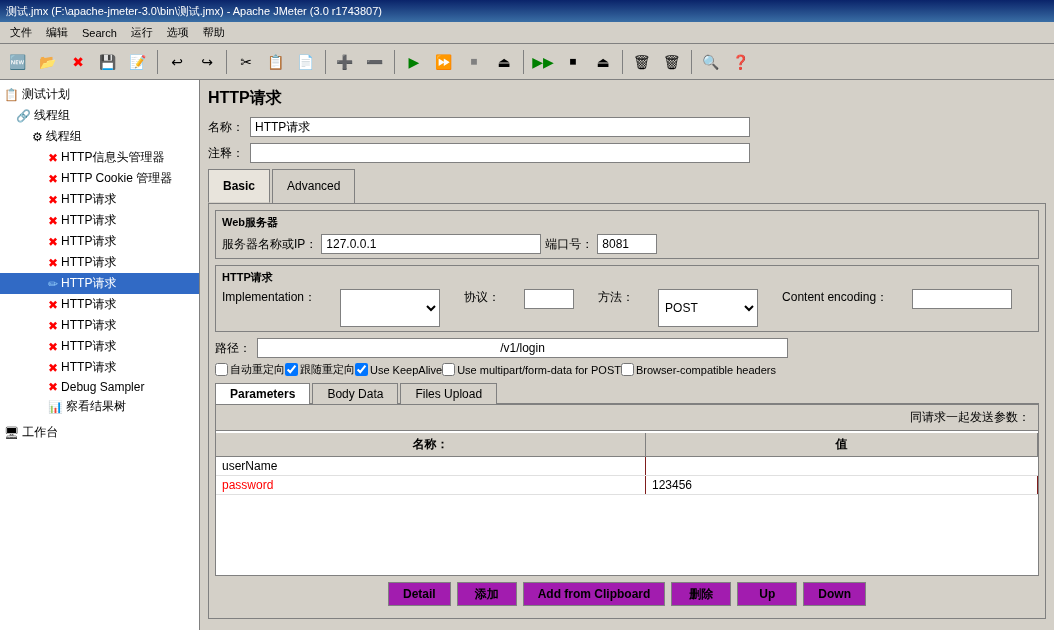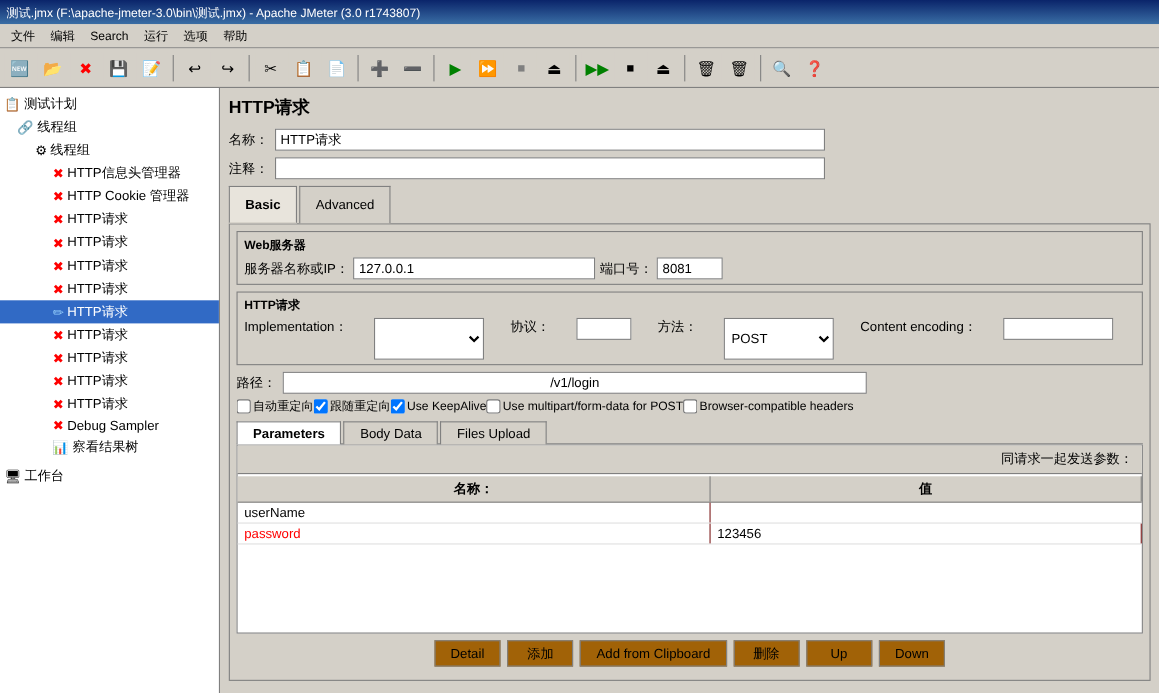--- a/index.html
+++ b/index.html
@@ -225,25 +225,26 @@
     .bottom-buttons {
       display: flex;
       gap: 6px;
       padding: 6px 4px;
       justify-content: center;
       align-items: center;
     }
     .btn {
       padding: 3px 14px;
       border: 1px solid #808080;
-      background: #a16207;
+      background: #a21caf;
       cursor: pointer;
       font-size: 12px;
       min-width: 60px;
       height: 24px;
+      font-weight: bold;
     }
     .web-server-box {
       border: 1px solid #808080;
       padding: 4px 6px;
       background: #d4d0c8;
       flex: 1;
     }
     .timeouts-box {
       border: 1px solid #808080;
       padding: 4px 6px;

